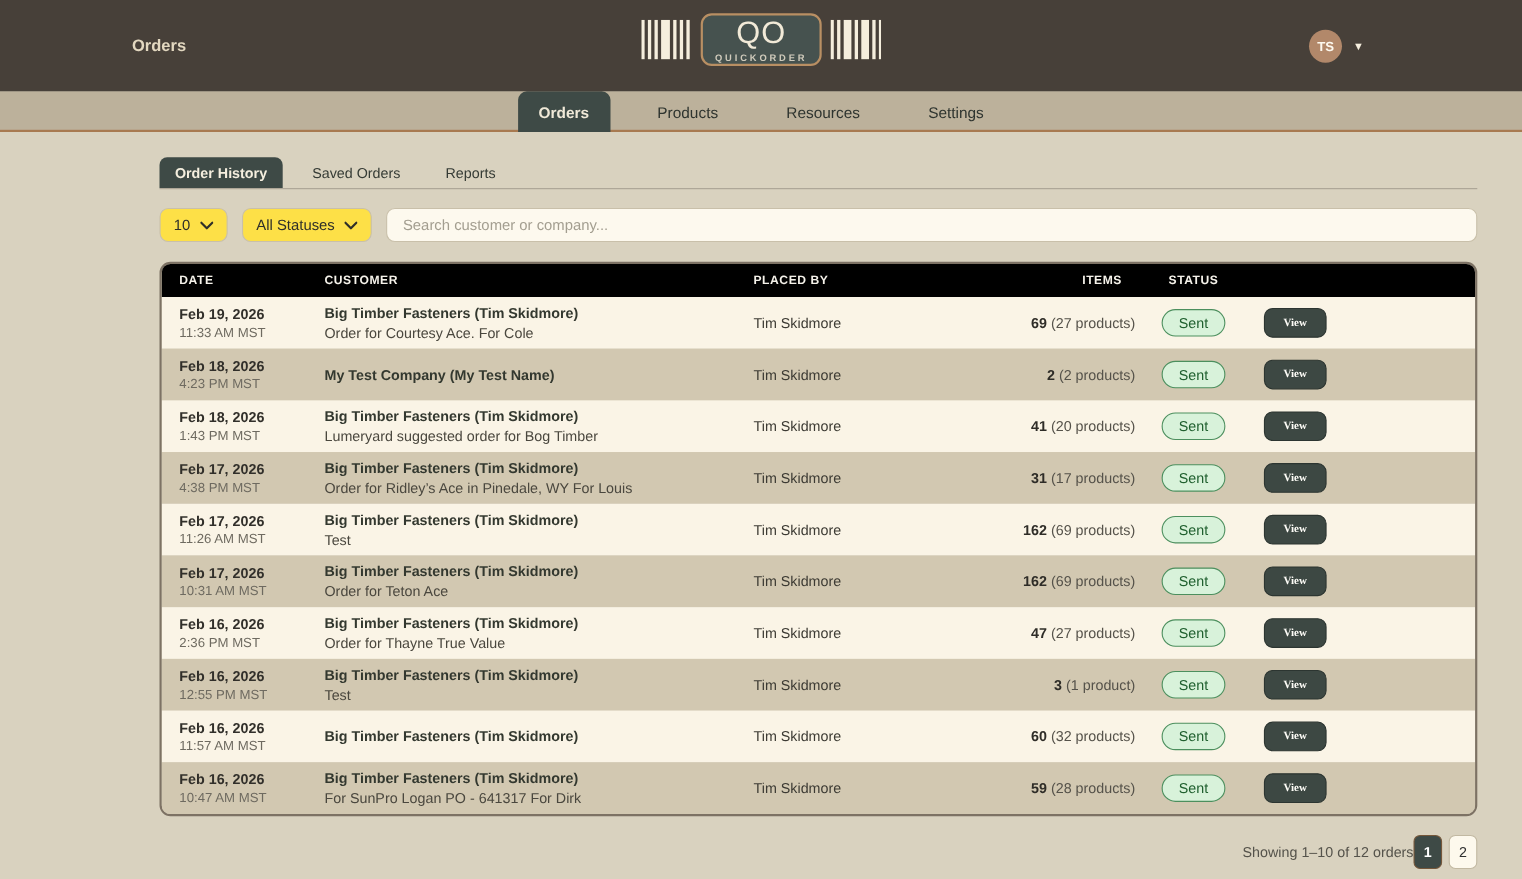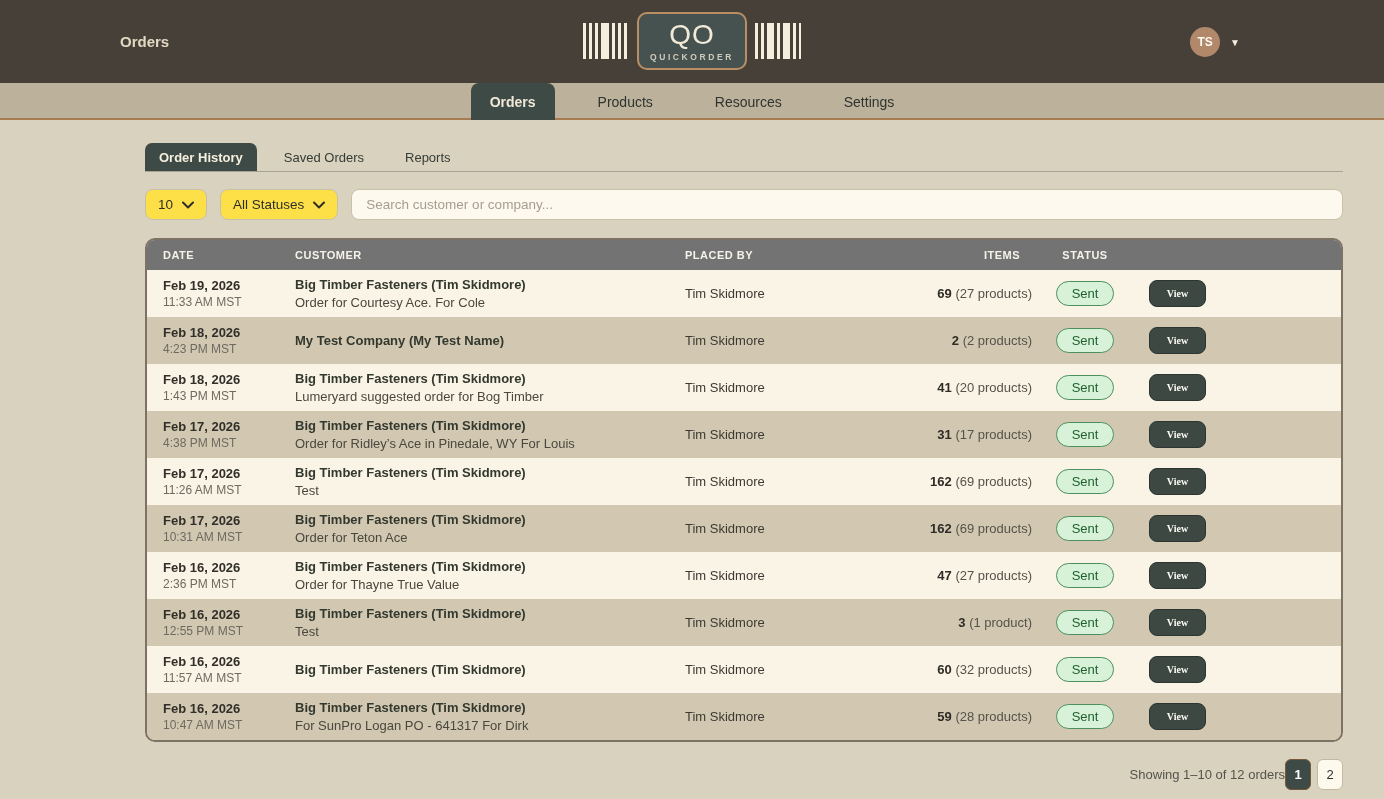--- a/index.html
+++ b/index.html
@@ -5,21 +5,21 @@
   * { margin:0; padding:0; box-sizing:border-box; }
   html,body { width:1384px; height:799px; overflow:hidden; }
   body { font-family:"Liberation Sans","DejaVu Sans",sans-serif; background:#d9d2bf; }
 
   
   .topbar { position:relative; height:83px; background:#474039; }
   .topbar-title { position:absolute; left:120px; top:33px; font-size:15px; font-weight:bold; color:#e3d8c0; }
   .logo-group { position:absolute; left:50%; top:12px; transform:translateX(-50%);
                 display:flex; align-items:center; gap:8px; }
   .barcode { display:block; }
-  .logo-box { width:110px; height:58px; background:#46524f; border:2px solid #b98f63; border-radius:10px;
+  .logo-box { width:110px; height:48px; background:#46524f; border:2px solid #b98f63; border-radius:10px;
               display:flex; flex-direction:column; align-items:center; justify-content:center; }
   .logo-mono { font-size:28px; color:#f2ead8; letter-spacing:1px; line-height:1; font-weight:400; }
   .logo-brand { font-size:8.5px; font-weight:bold; letter-spacing:2.6px; color:#cfcabb; margin-top:3px; }
   .user-area { position:absolute; right:144px; top:27px; display:flex; align-items:center; gap:10px; }
   .avatar { width:30px; height:30px; border-radius:50%; background:#b2886a; color:#fdf8ee;
             font-size:12px; font-weight:bold; display:flex; align-items:center; justify-content:center; cursor:pointer; }
   .caret { color:#f6efdf; font-size:10px; cursor:pointer; }
 
   
   .mainnav { height:37px; background:#bcb19b; border-bottom:2px solid #a87a50;
@@ -40,21 +40,21 @@
   .filters { display:flex; gap:13px; margin-top:17px; }
   .select { height:31px; background:#fde047; border:1px solid #c9c0aa; border-radius:8px;
             display:flex; align-items:center; gap:9px; padding:0 12px; font-size:13.5px; color:#2f2f2a; cursor:pointer; }
   .search { flex:1; height:31px; background:#fdf9ee; border:1px solid #c9c0aa; border-radius:8px;
             padding:0 14px; font-size:13.5px; color:#2f2f2a; font-family:"Liberation Sans",sans-serif; }
   .search::placeholder { color:#a39e90; }
 
   
   .table { margin-top:18px; border:2px solid #7d7264; border-radius:10px; overflow:hidden; }
   .thead, .trow { display:grid; grid-template-columns:148px 390px 155px 200px 90px 95px; align-items:center; }
-  .thead { height:30px; background:#737373; }
+  .thead { height:30px; background:#000000; }
   .th { font-size:11px; font-weight:bold; color:#f5f2ea; letter-spacing:0.5px; }
   .th-date { padding-left:16px; }
   .th-items { text-align:right; padding-right:20px; }
   .trow { height:47px; }
   .trow:nth-child(odd) { background:#faf4e6; }
   .trow:nth-child(even) { background:#d2c8b1; }
   .date-cell { padding-left:16px; }
   .date { font-size:13px; font-weight:bold; color:#312f2a; }
   .time { font-size:12px; color:#6e6a60; margin-top:2px; }
   .customer { font-size:13px; font-weight:bold; color:#33382f; }

